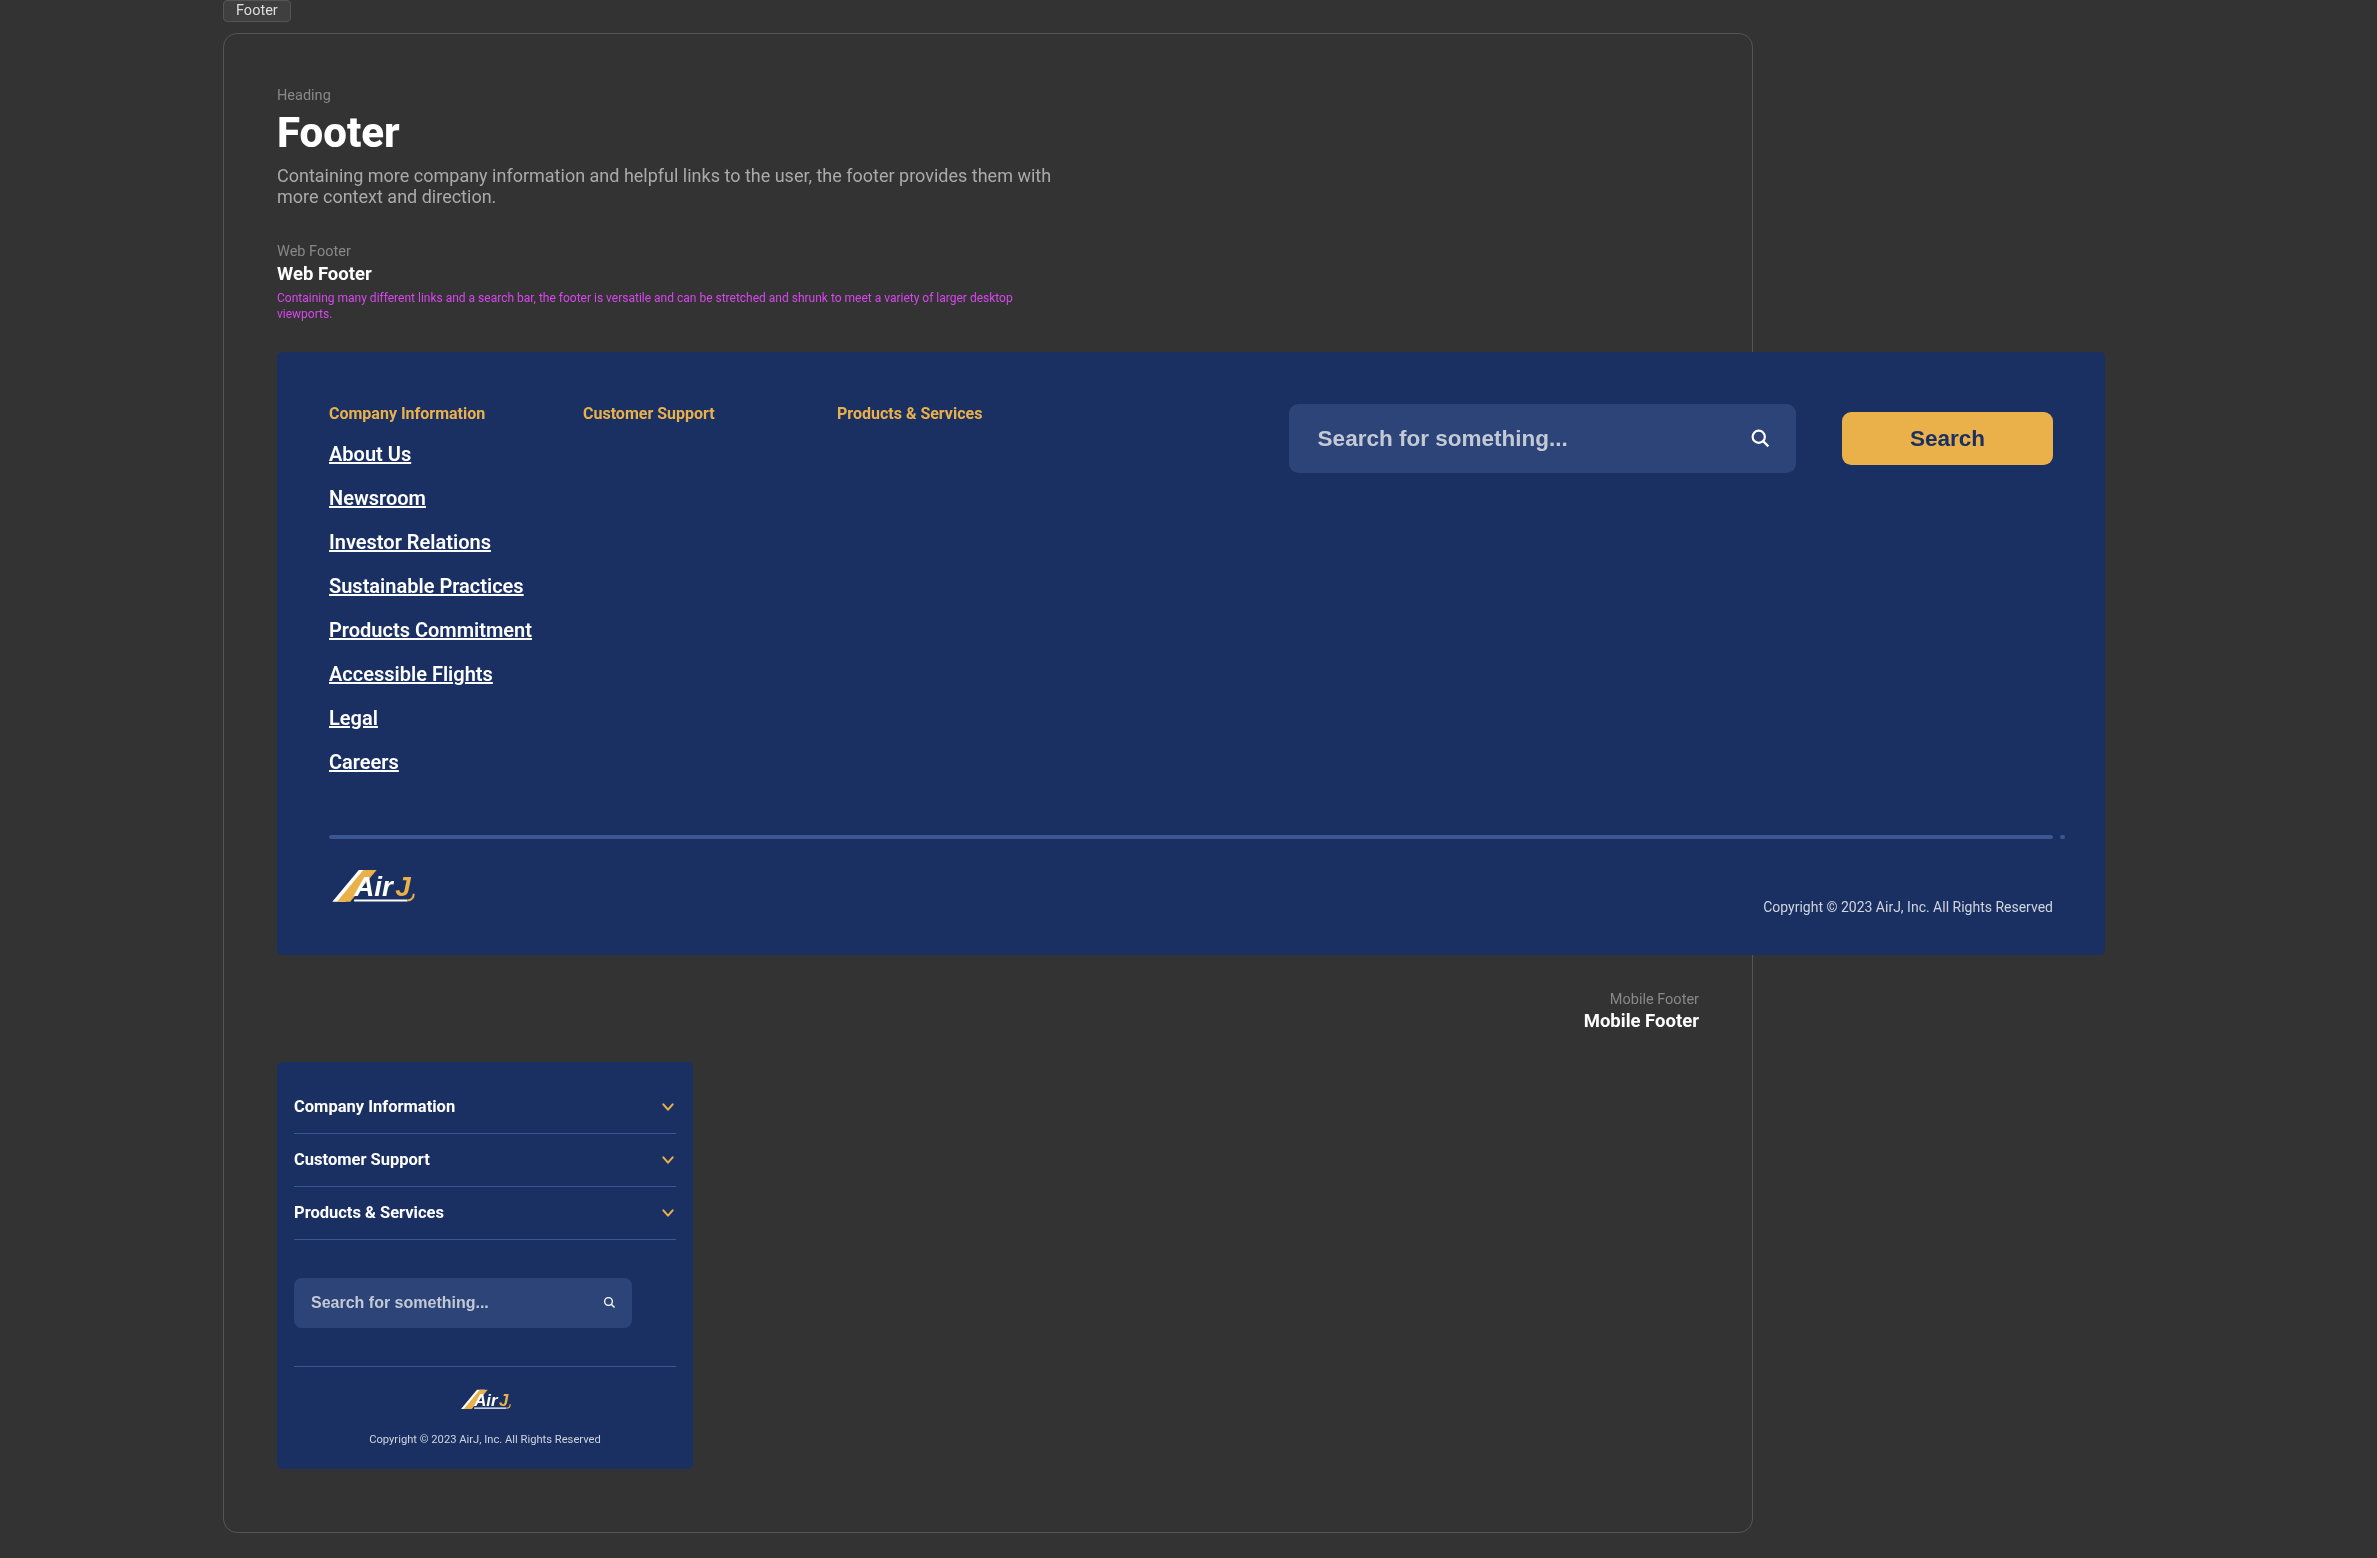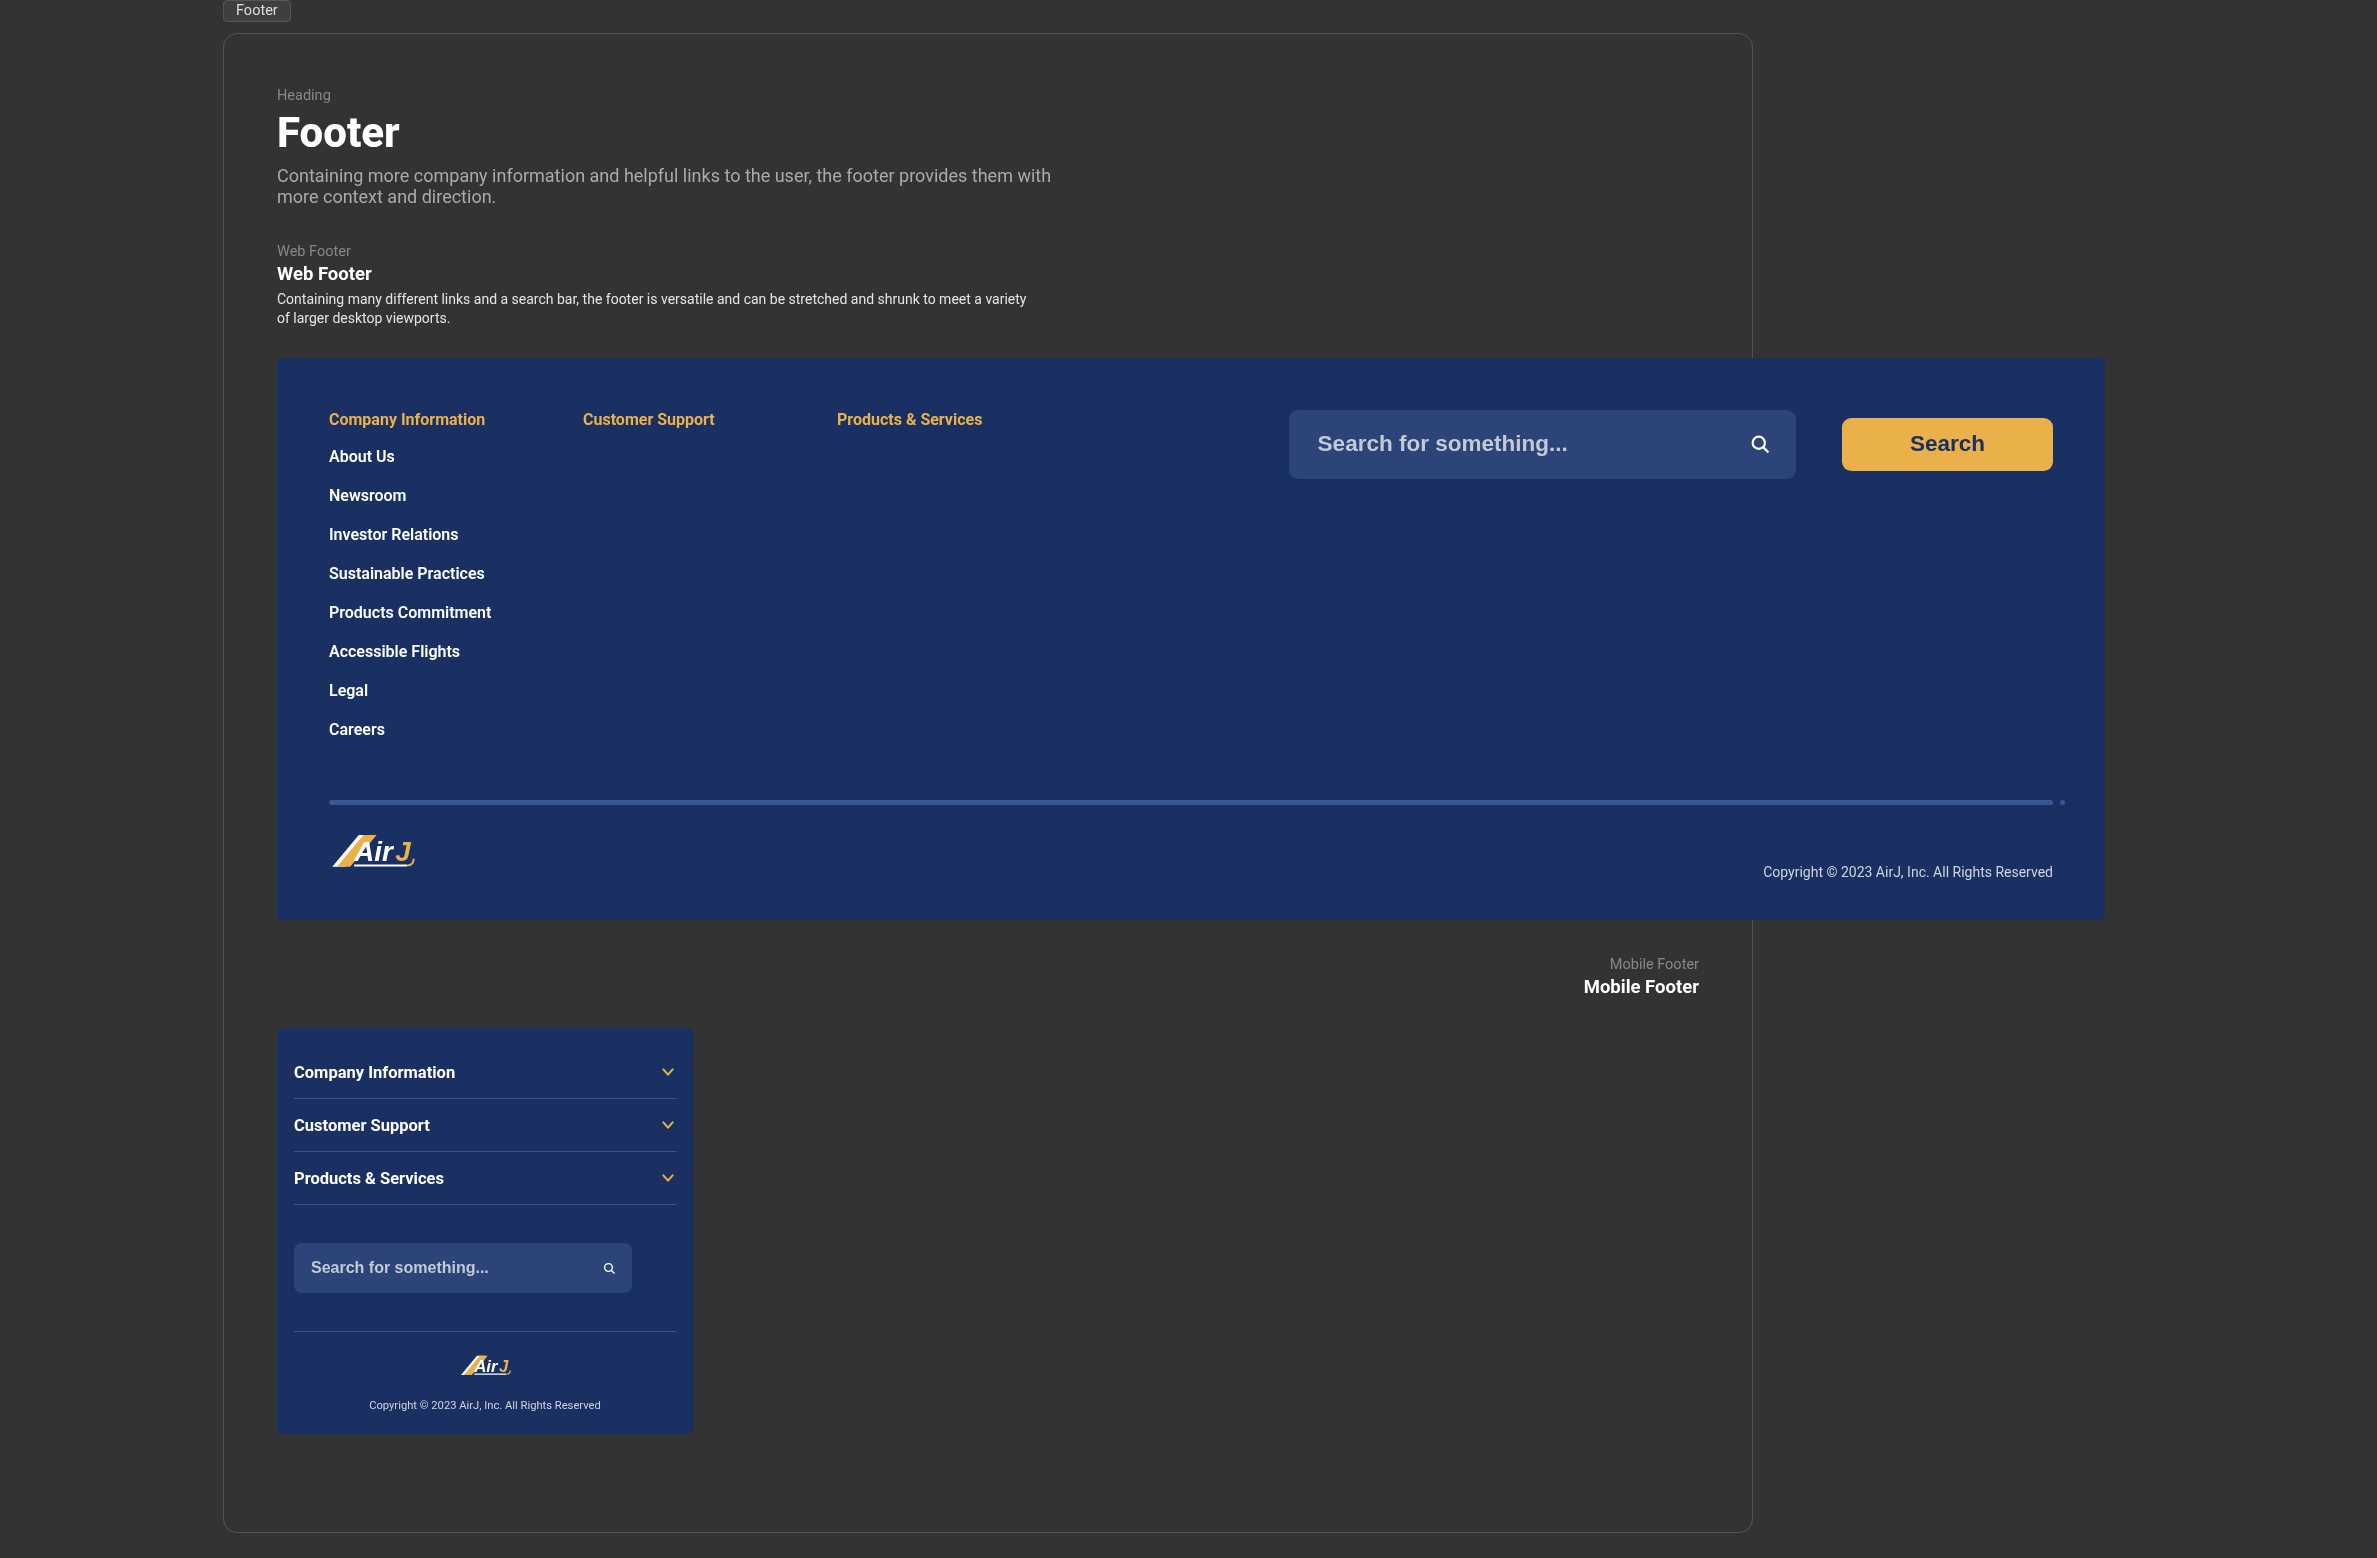--- a/index.html
+++ b/index.html
@@ -62,22 +62,22 @@
     margin-top: 36px;
     margin-bottom: 2.6px;
   }
   .h2 {
     font-size: 18.5px;
     font-weight: 700;
     color: #fff;
     margin-bottom: 5.3px;
   }
   .sub-lead {
-    font-size: 14px;
-    color: #e5e5e5;
+    font-size: 12px;
+    color: #d946ef;
     max-width: 759px;
     line-height: 1.35;
   }
 
   
   .web-footer {
     margin: 30px 53px 0 53px;
     background: #1a3062;
     border-radius: 5.3px;
     padding: 52px 52px 40px 52px;
@@ -94,24 +94,25 @@
   .wf-col-title {
     font-size: 16px;
     font-weight: 700;
     color: #eab14a;
     margin-bottom: 18.5px;
   }
   .wf-links {
     list-style: none;
   }
   .wf-links li {
-    font-size: 16px;
+    font-size: 20px;
     font-weight: 600;
     color: #fff;
     margin-bottom: 20px;
+    text-decoration: underline;
   }
   .wf-links li a { color: #fff; text-decoration: none; cursor: pointer; }
 
   .wf-search-area {
     display: flex;
     gap: 26.4px;
     flex: 1;
     justify-content: flex-end;
   }
   .wf-search-box {

